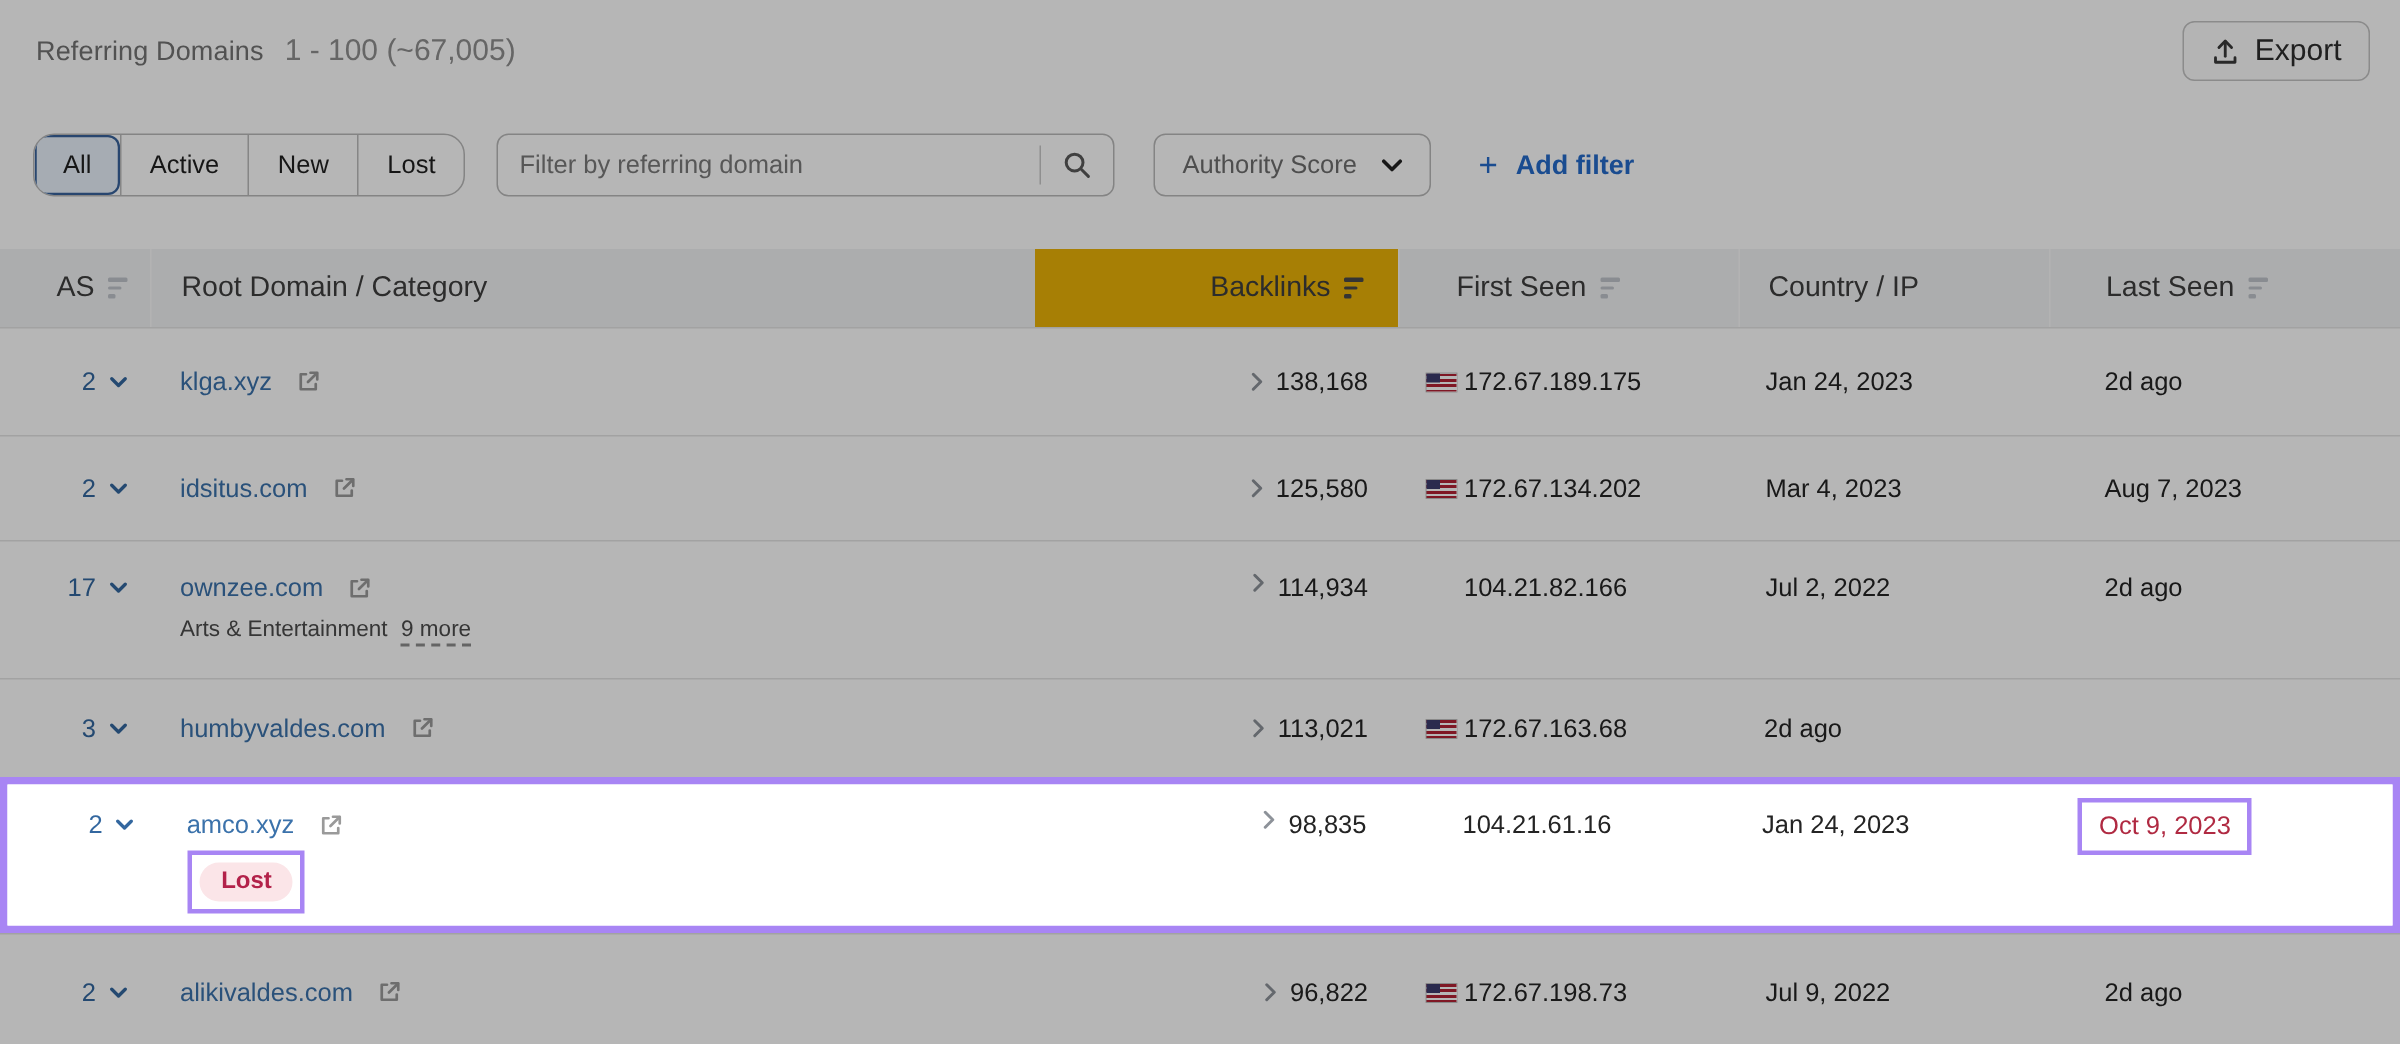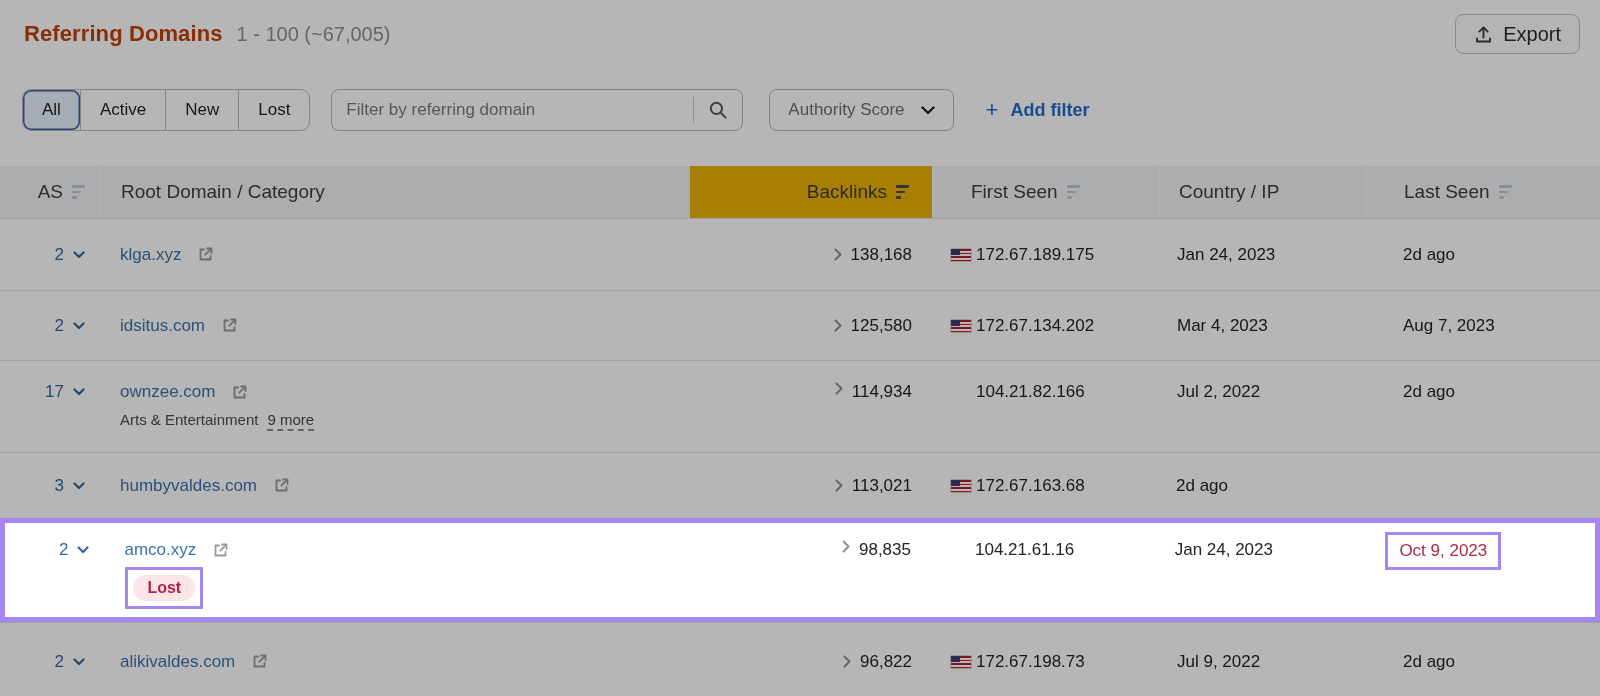--- a/index.html
+++ b/index.html
@@ -7,29 +7,29 @@
   body { font-family:"Liberation Sans", sans-serif; }
   .stage{
     position:relative; width:1600px; height:696px; background:#fff;
     overflow:hidden; margin:0 auto;
   }
 
   
   .page-header{ display:flex; justify-content:space-between; align-items:center;
     height:60px; padding:8px 20px 0 24px; }
   .title-wrap{ display:flex; align-items:baseline; gap:14px; }
-  .page-title{ font-size:22px; font-weight:700; color:#c2410c; letter-spacing:.1px; }
+  .page-title{ font-size:18px; font-weight:400; color:#737373; letter-spacing:.1px; }
   .result-range{ font-size:20px; color:#8f8f8f; }
   .export-btn{ display:flex; align-items:center; gap:10px; height:40px; padding:0 18px;
     border:1px solid #c3c3c3; border-radius:8px; background:#fdfdfd; cursor:pointer;
     font-size:20px; font-weight:500; color:#2e2e2e; }
 
   
   .toolbar{ display:flex; align-items:center; margin:28px 0 0 22px; height:44px; }
-  .segmented{ display:flex; border:1px solid #b9b9b9; border-radius:9px; overflow:hidden; height:42px; }
+  .segmented{ display:flex; border:1px solid #b9b9b9; border-radius:14px; overflow:hidden; height:42px; }
   .seg-btn{ display:flex; align-items:center; justify-content:center; padding:0 19px;
     background:transparent; border:none; border-left:1px solid #bcbcbc;
     font-size:17px; color:#1f1f1f; cursor:pointer; font-family:inherit; }
   .seg-btn:first-child{ border-left:none; }
   .seg-btn.active{ background:#e9f1fb; box-shadow:inset 0 0 0 1.5px #39639c; border-radius:8px; border-left:none; }
   .searchbox{ display:flex; align-items:center; margin-left:21px; width:412px; height:42px;
     border:1px solid #b9b9b9; border-radius:8px; background:#fff; overflow:hidden; }
   .searchbox input{ flex:1; border:none; outline:none; padding:0 14px; font-size:17px;
     color:#222; font-family:inherit; background:transparent; }
   .searchbox input::placeholder{ color:#7b7b7b; opacity:1; }

